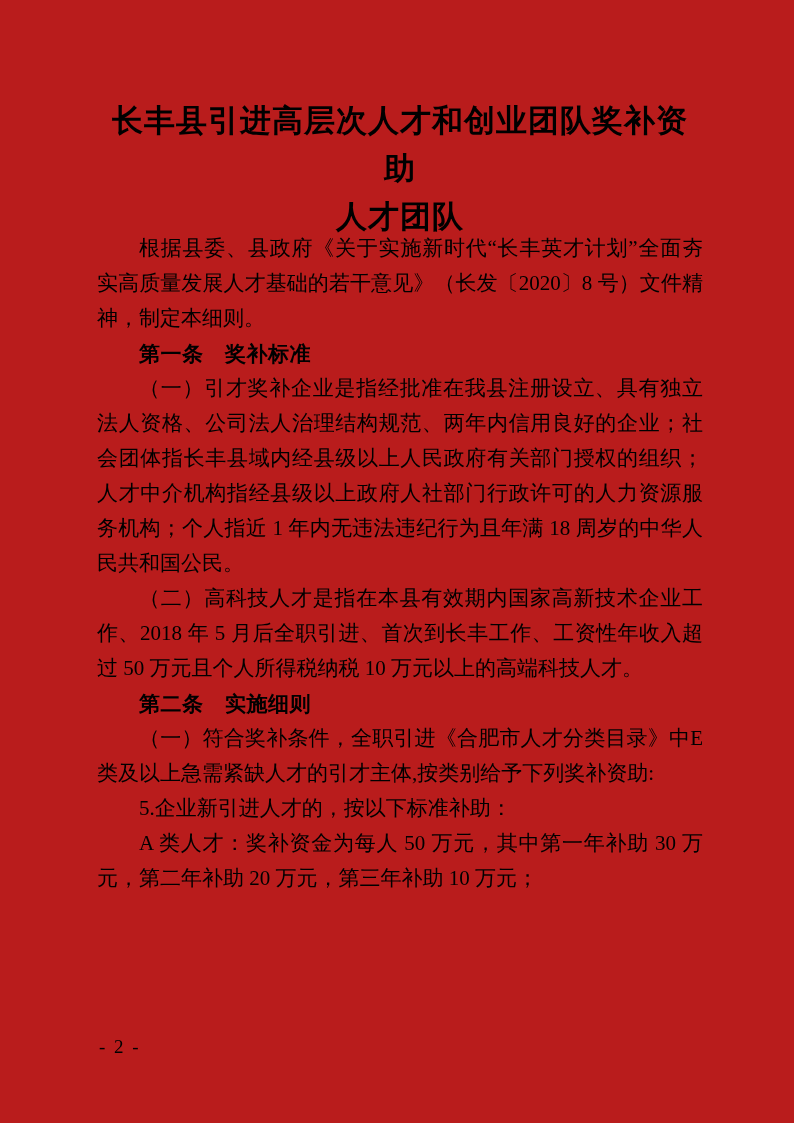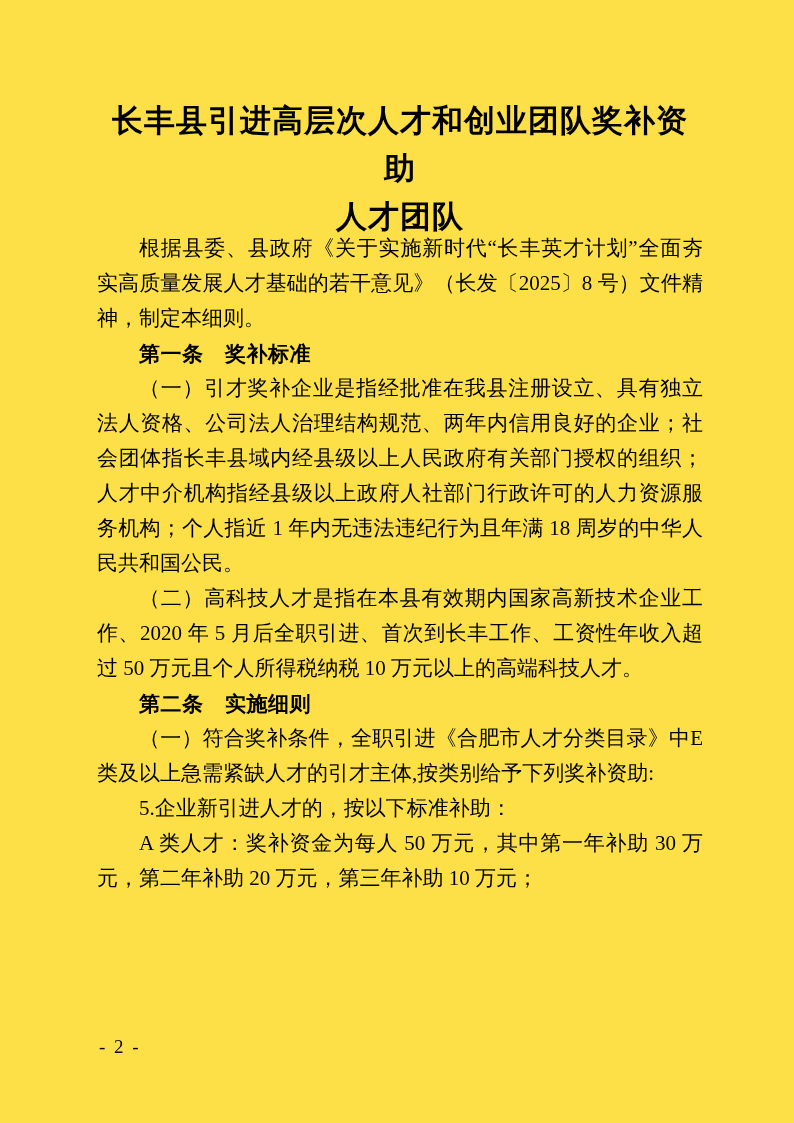--- a/index.html
+++ b/index.html
@@ -5,21 +5,21 @@
   html, body {
     margin: 0;
     padding: 0;
     background: #888;
   }
   .page {
     position: relative;
     width: 794px;
     height: 1123px;
     margin: 0 auto;
-    background: #fde047;
+    background: #b91c1c;
     overflow: hidden;
     color: #000000;
   }
   .doc-title {
     position: absolute;
     top: 97px;
     left: 97px;
     width: 606px;
     text-align: center;
     font-family: "Liberation Serif", "DejaVu Serif", serif;
@@ -63,24 +63,24 @@
 
 <div class="page">
 
   <div class="doc-title">
     <div>长丰县引进高层次人才和创业团队奖补资助</div>
     <div>人才团队</div>
   </div>
 
   <div class="doc-body">
 
-  <p class="para">根据县委、县政府《关于实施新时代“长丰英才计划”全面夯实高质量发展人才基础的若干意见》（长发〔2025〕8 号）文件精神，制定本细则。</p>
+  <p class="para">根据县委、县政府《关于实施新时代“长丰英才计划”全面夯实高质量发展人才基础的若干意见》（长发〔2020〕8 号）文件精神，制定本细则。</p>
       <p class="para heading">第一条　奖补标准</p>
       <p class="para">（一）引才奖补企业是指经批准在我县注册设立、具有独立法人资格、公司法人治理结构规范、两年内信用良好的企业；社会团体指长丰县域内经县级以上人民政府有关部门授权的组织；人才中介机构指经县级以上政府人社部门行政许可的人力资源服务机构；个人指近 1 年内无违法违纪行为且年满 18 周岁的中华人民共和国公民。</p>
-      <p class="para">（二）高科技人才是指在本县有效期内国家高新技术企业工作、2020 年 5 月后全职引进、首次到长丰工作、工资性年收入超过 50 万元且个人所得税纳税 10 万元以上的高端科技人才。</p>
+      <p class="para">（二）高科技人才是指在本县有效期内国家高新技术企业工作、2018 年 5 月后全职引进、首次到长丰工作、工资性年收入超过 50 万元且个人所得税纳税 10 万元以上的高端科技人才。</p>
       <p class="para heading">第二条　实施细则</p>
       <p class="para">（一）符合奖补条件，全职引进《合肥市人才分类目录》中E 类及以上急需紧缺人才的引才主体,按类别给予下列奖补资助:</p>
       <p class="para">5.企业新引进人才的，按以下标准补助：</p>
       <p class="para">A 类人才：奖补资金为每人 50 万元，其中第一年补助 30 万元，第二年补助 20 万元，第三年补助 10 万元；</p>
     </div>
 
   <div class="page-footer">- 2 -</div>
 
 </div>
 

